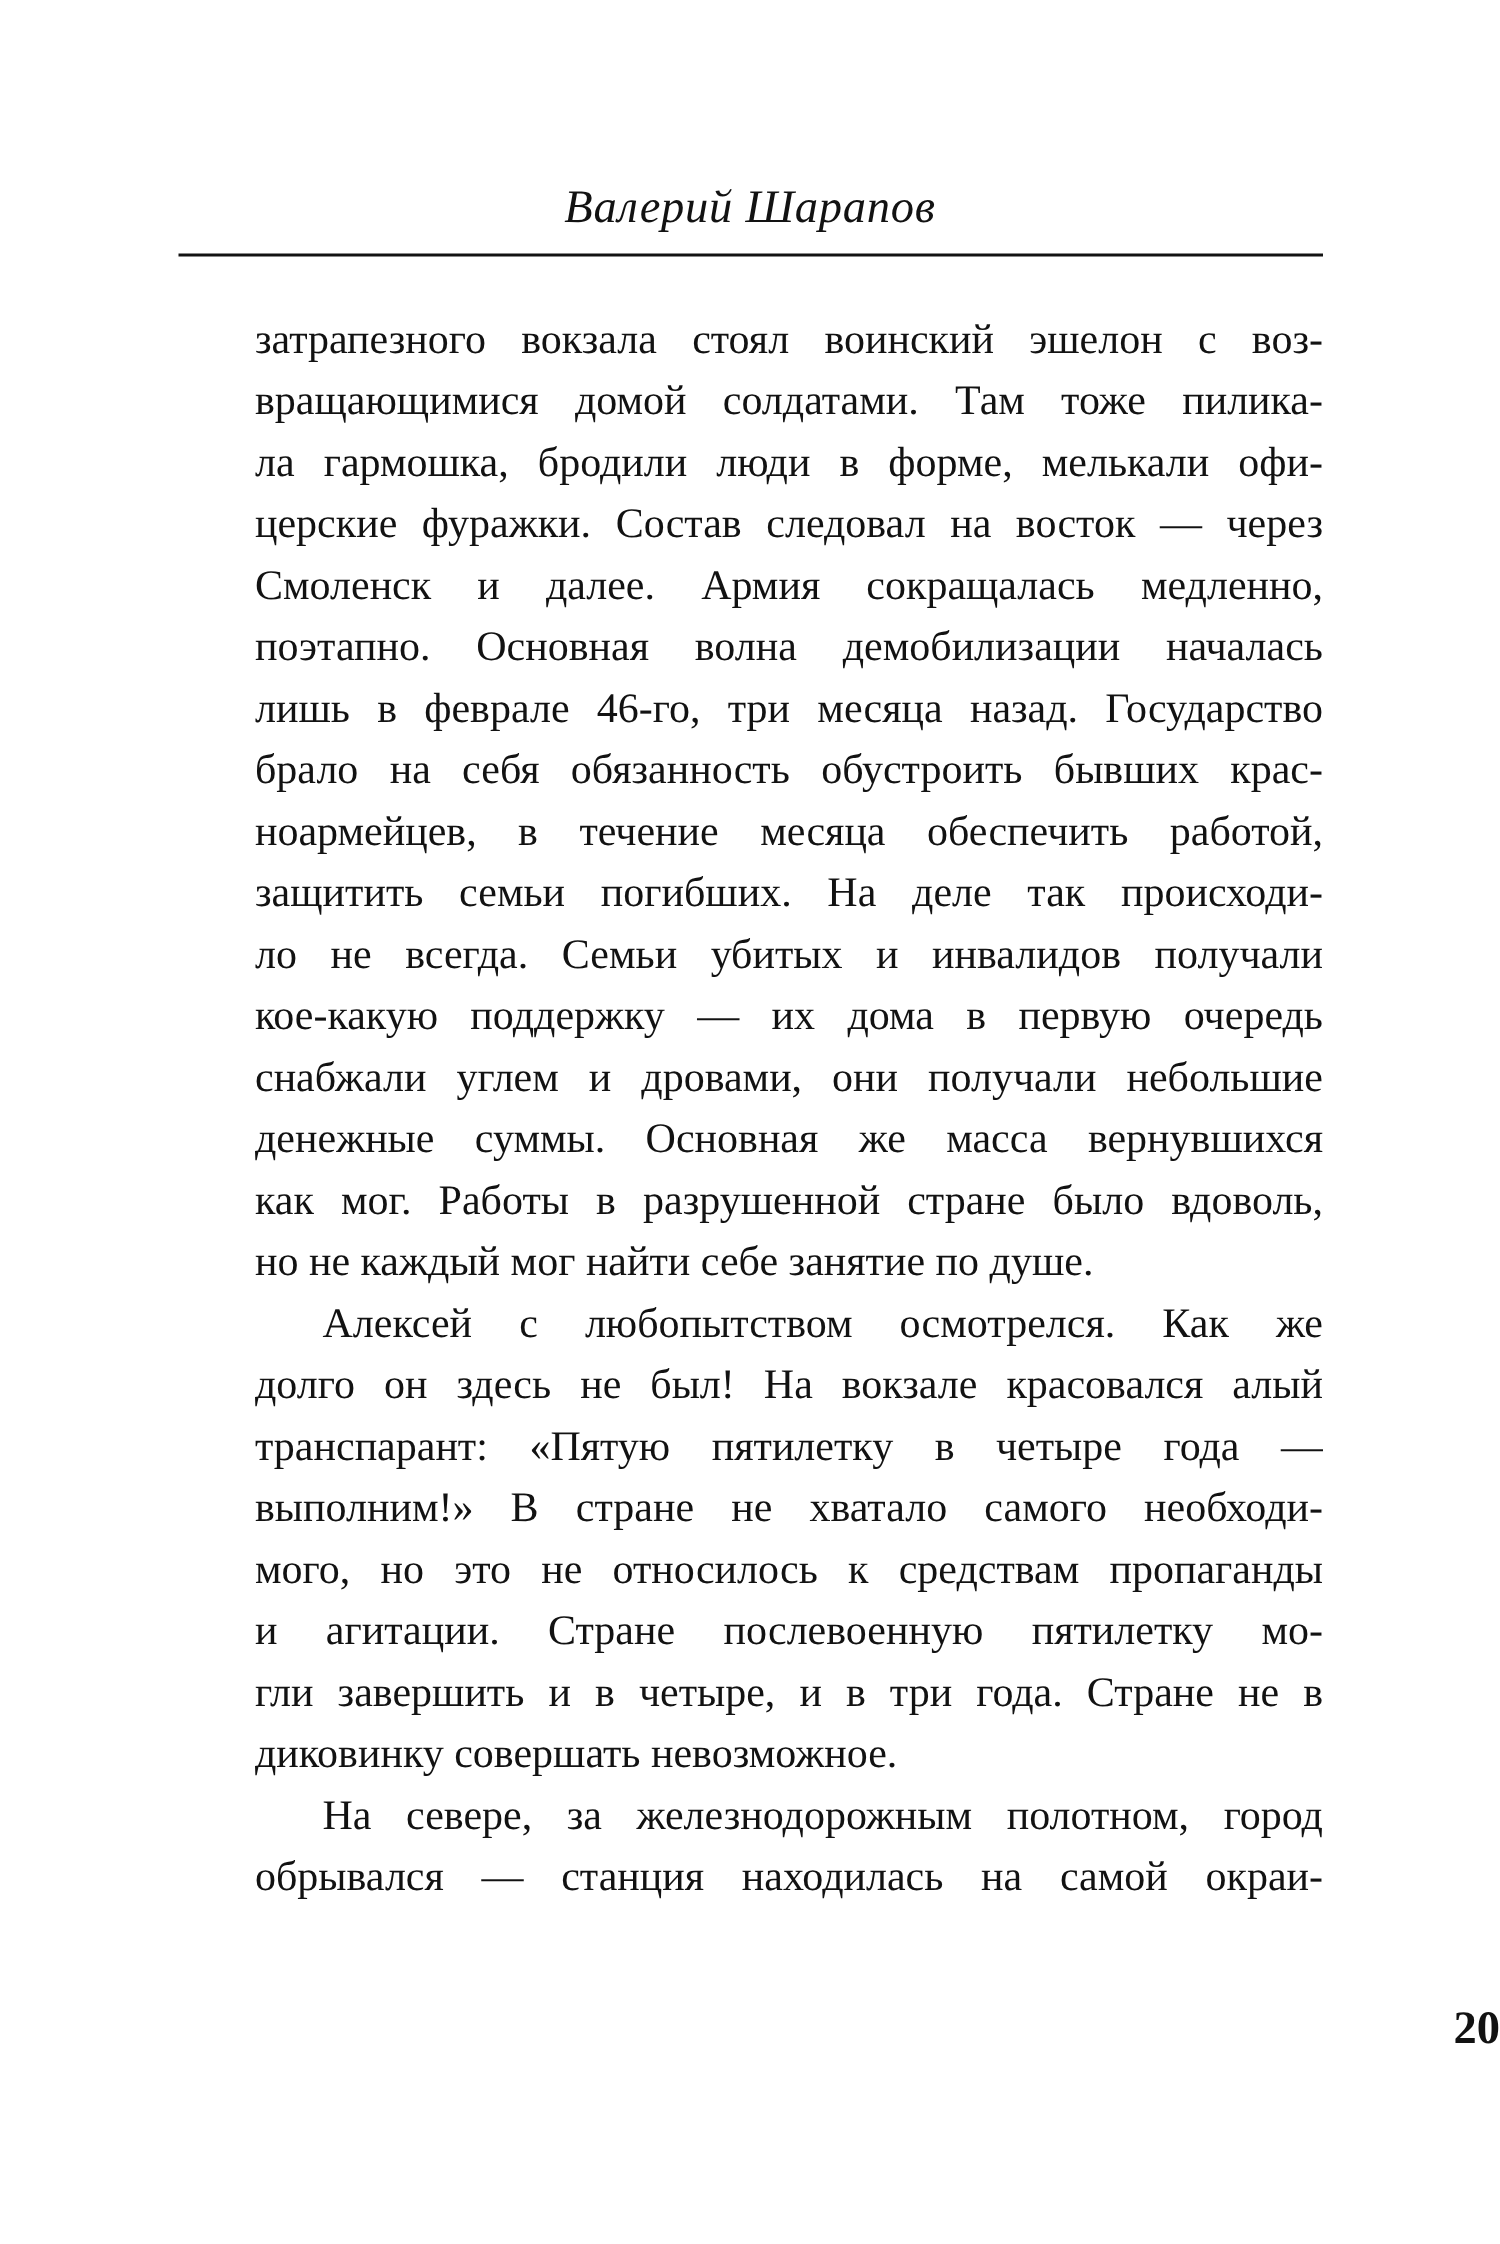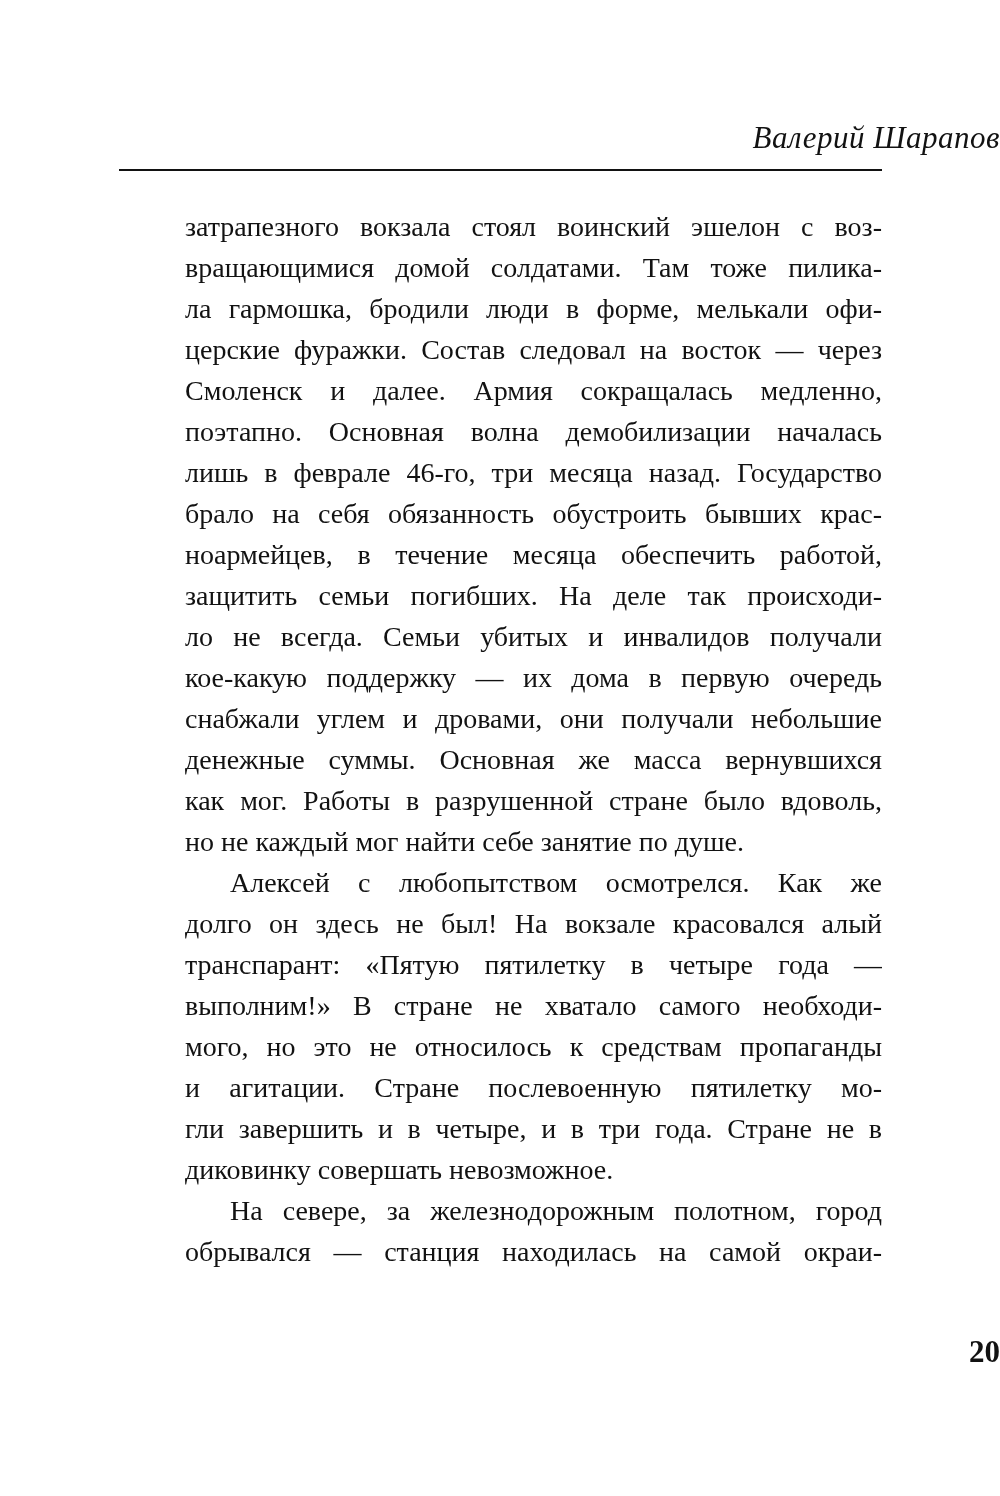--- a/index.html
+++ b/index.html
@@ -15,21 +15,21 @@
     width: 1000px;
     height: 1496px;
     background: var(--paper, #ffffff);
     overflow: hidden;
   }
   .author {
     position: absolute;
     top: 120px;
     left: 0;
     width: 100%;
-    text-align: right;
+    text-align: center;
     font-style: italic;
     font-size: 31px;
     letter-spacing: 0.5px;
   }
   .rule {
     position: absolute;
     top: 169px;
     left: 119px;
     width: 763px;
     height: 2px;
@@ -41,21 +41,20 @@
     left: 170px;
     width: 712px;
     font-size: 28px;
     line-height: 41px;
     text-rendering: optimizeLegibility;
   }
   .line {
     height: 41px;
     overflow: hidden;
     text-align: left;
-    margin-left: 15px;
   }
   .line.just {
     text-align: justify;
     text-align-last: justify;
   }
   .line.indent {
     text-indent: 45px;
   }
   .folio {
     position: absolute;

